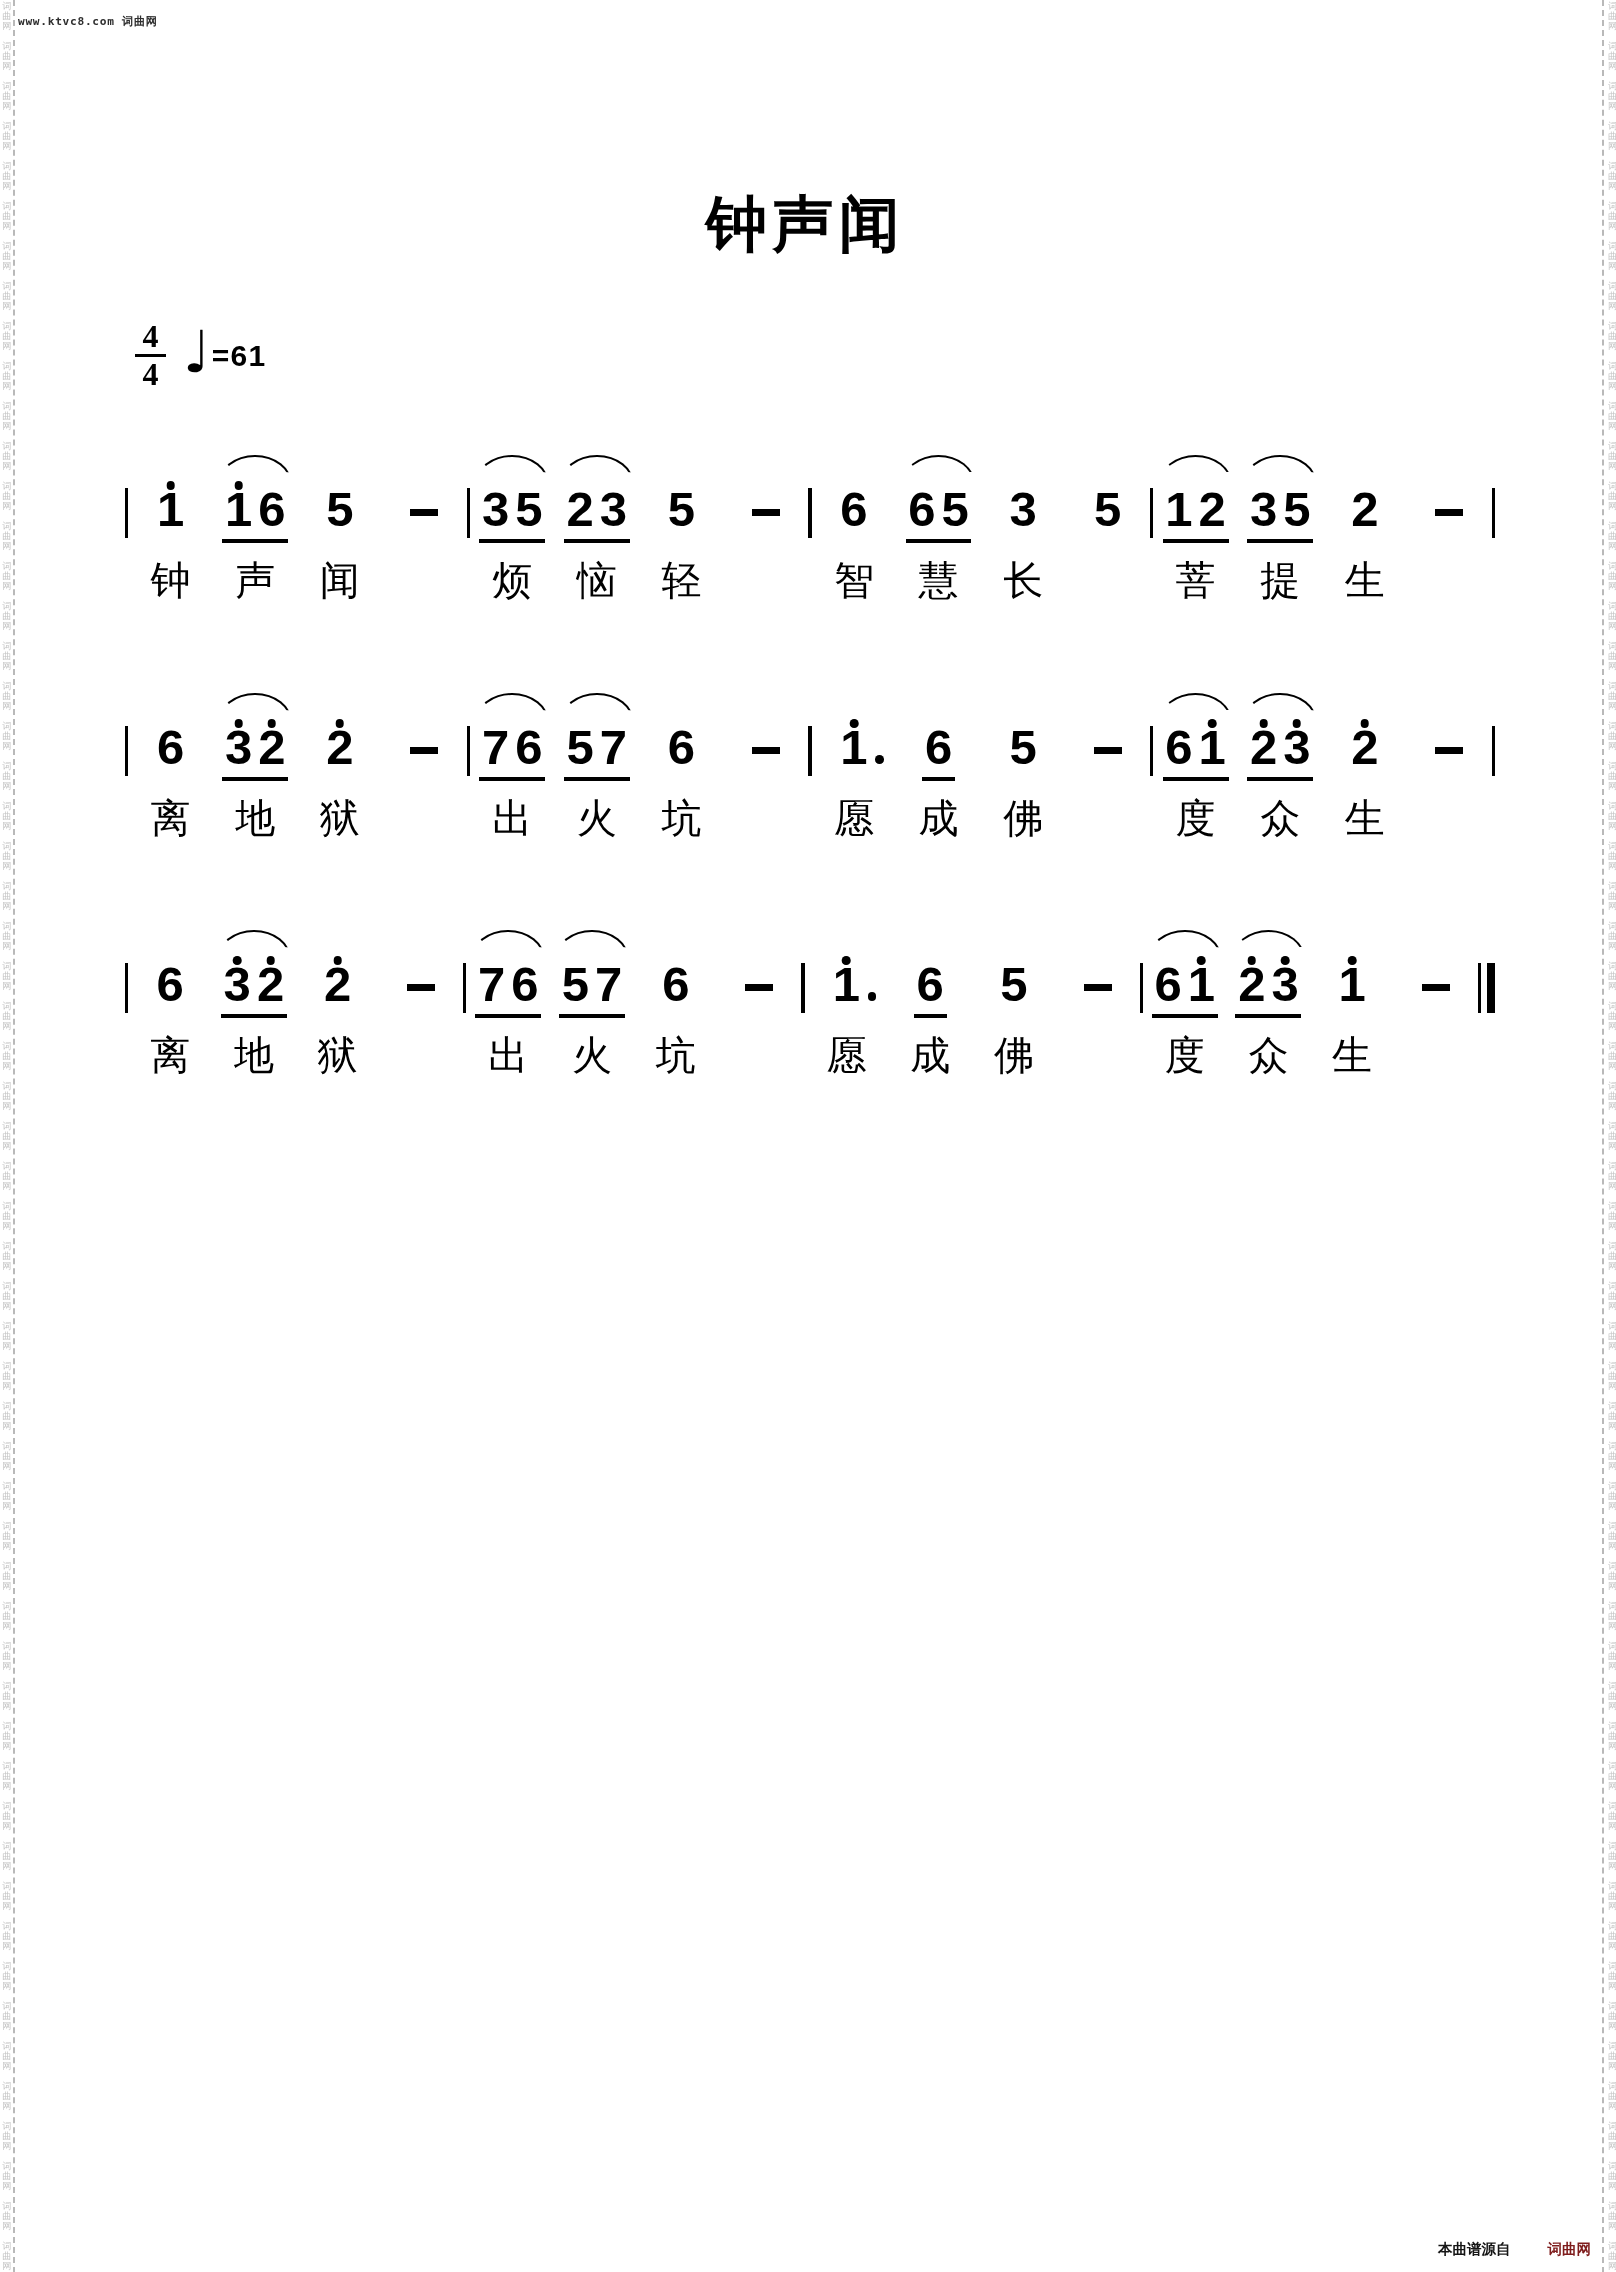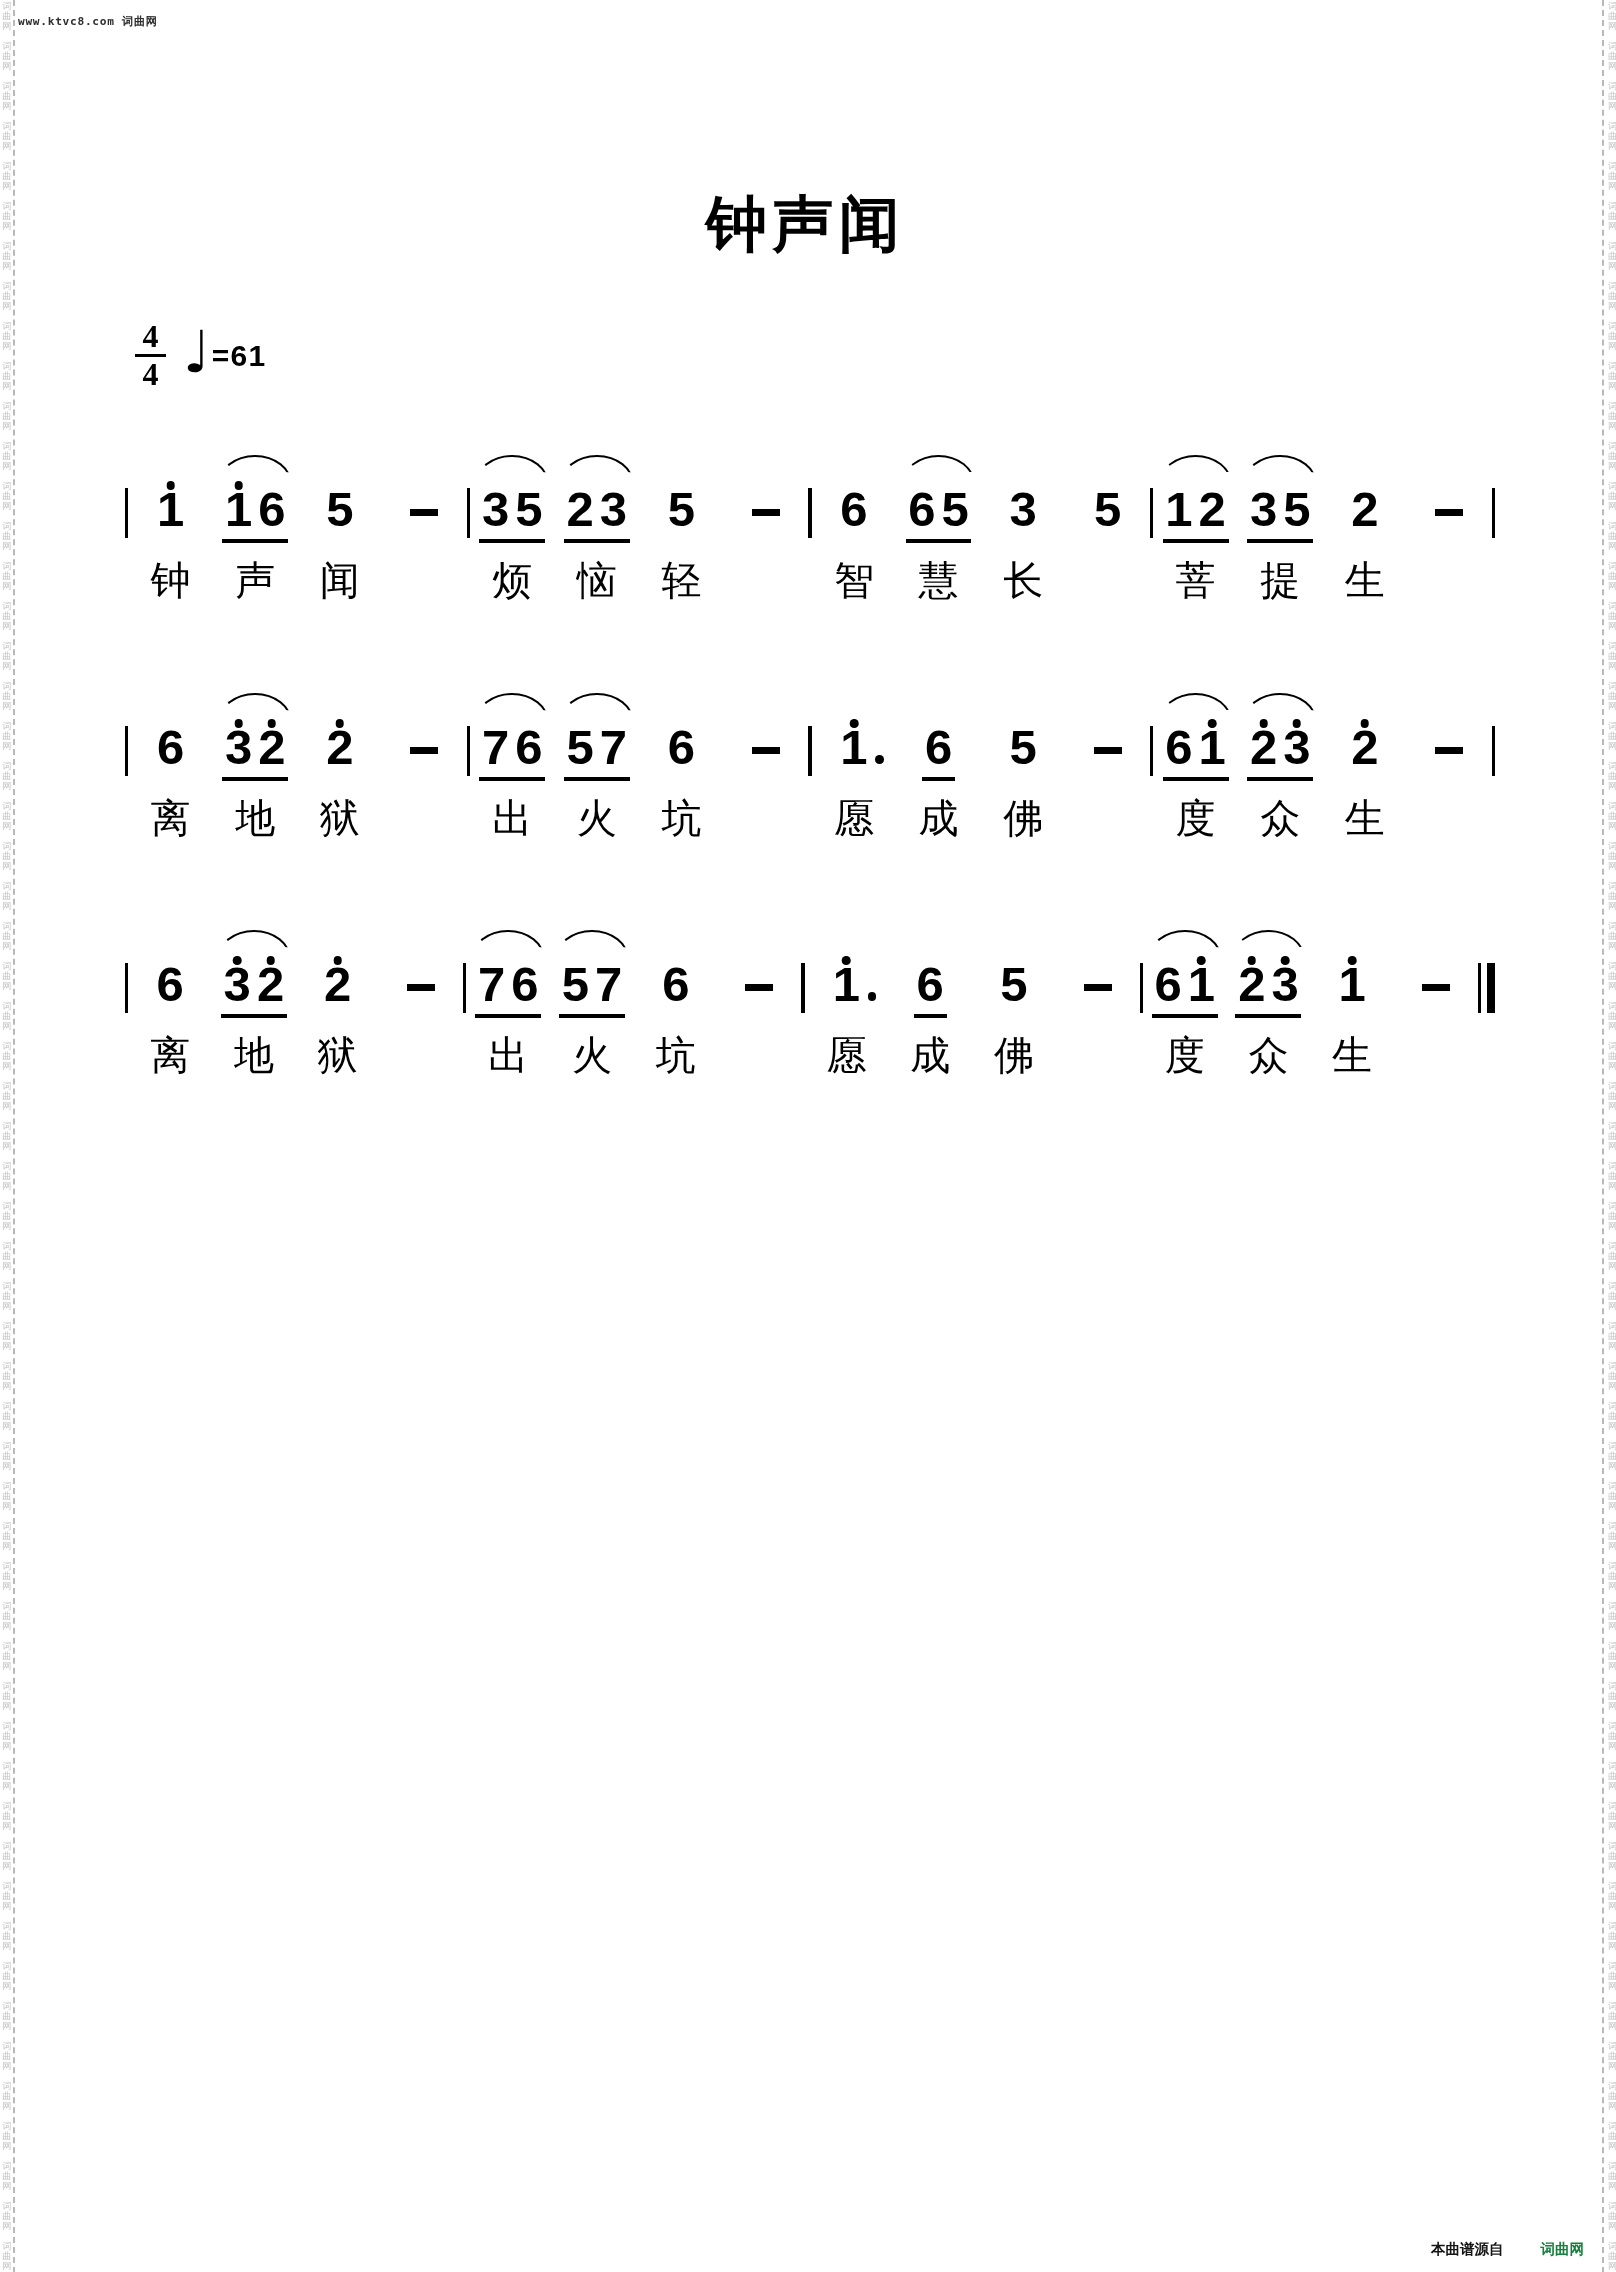--- a/index.html
+++ b/index.html
@@ -21,21 +21,21 @@
   .side-col.right { left:1607px; }
   .wm-grp { height:40px; }
   .wm-grp div { height:10px; }
 
   .wm-top {
     position:absolute; left:18px; top:15px;
     font:700 11.2px/13px "DejaVu Sans Mono","Liberation Mono",monospace;
     color:#2e2e2e; letter-spacing:0.7px; white-space:nowrap;
   }
   .wm-bottom {
-    position:absolute; right:33px; bottom:16px; display:flex; gap:37px;
+    position:absolute; right:26px; bottom:16px; display:flex; gap:37px;
     font:700 14.5px/16px "DejaVu Sans",sans-serif; white-space:nowrap;
   }
   .wm-bottom .prefix { color:#151515; }
 
   
   .title {
     position:absolute; top:190px; left:calc(50% - 28px); transform:translateX(-50%);
     font:700 61px/69px "Liberation Serif","DejaVu Serif",serif; letter-spacing:5.3px; white-space:nowrap;margin-left:25px;
   }
   .credits {
@@ -1114,17 +1114,17 @@
         </div>
         <div class="endbar">
           <div class="thin"></div>
           <div class="thick"></div>
         </div>
       </div>
     </div>
 
   <div class="wm-bottom">
     <span class="prefix">本曲谱源自</span>
-    <span class="brand" style="color: #15803d;">词曲网</span>
+    <span class="brand" style="color: #7f1d1d;">词曲网</span>
   </div>
 
 </div>
 
 
 </body></html>

